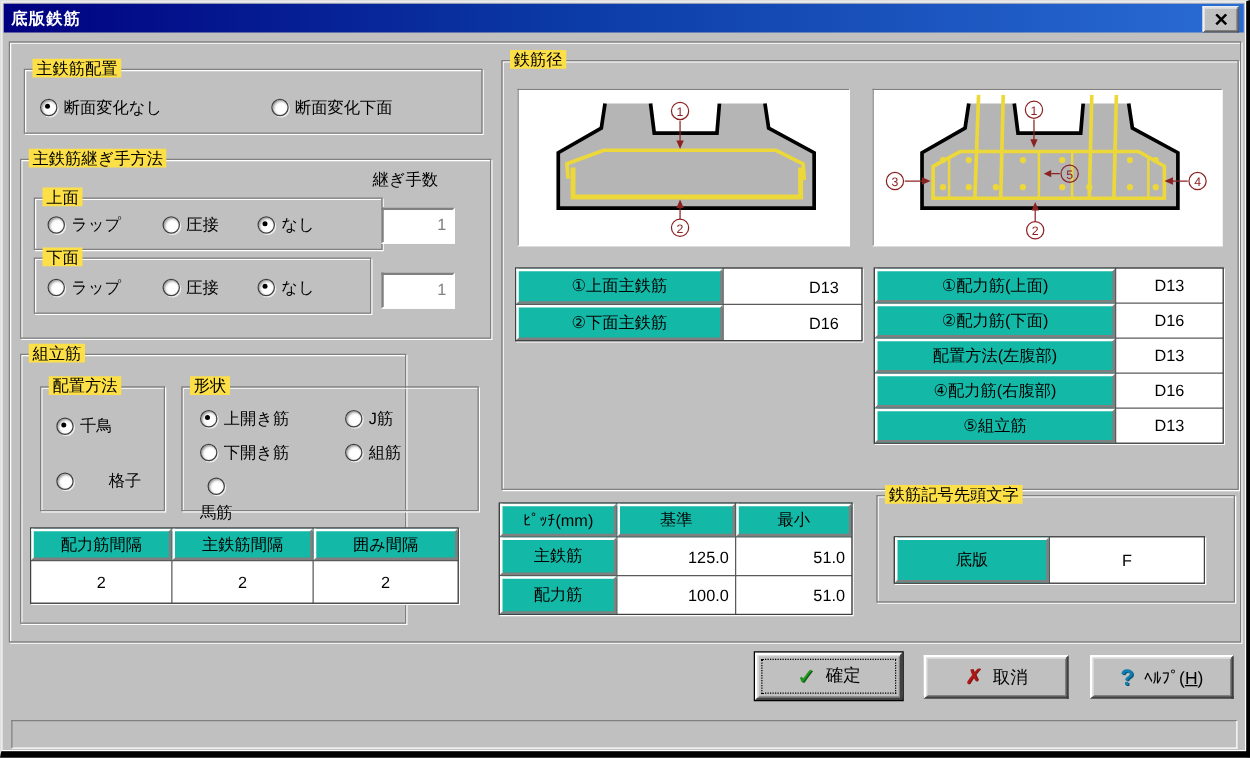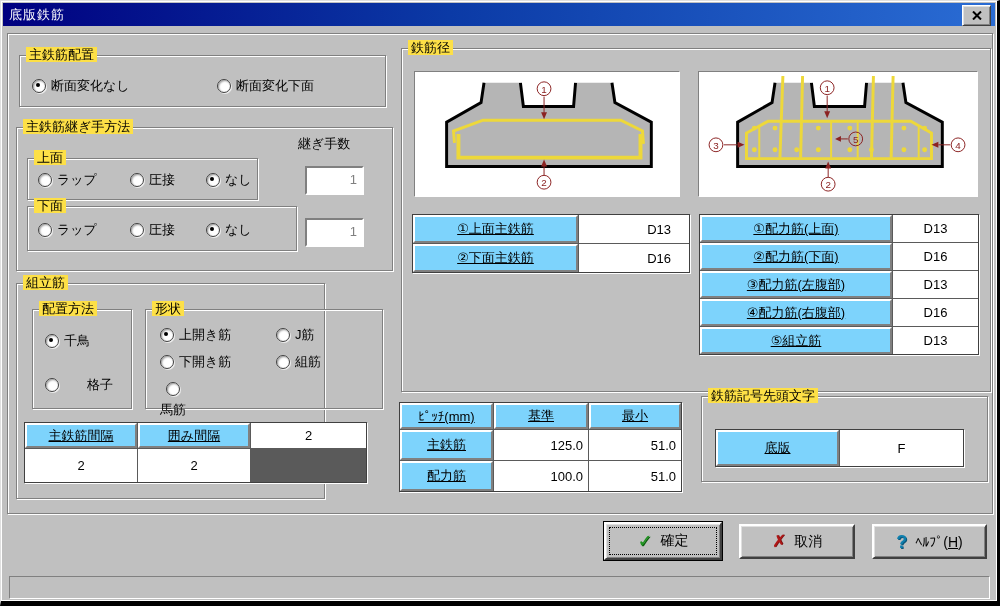--- a/index.html
+++ b/index.html
@@ -8,43 +8,43 @@
     font-family:"Liberation Sans","DejaVu Sans",sans-serif;font-size:13px;color:#000;
     box-sizing:border-box;
     border-top:1px solid #dfdfdf;border-left:1px solid #dfdfdf;
     border-right:3px solid #000;border-bottom:5px solid #000;
     box-shadow:inset 1px 1px 0 #ffffff,inset -1px -1px 0 #ffffff;
     overflow:hidden;
   }
   .titlebar{position:absolute;left:2px;top:2px;width:992px;height:23px;
     background:linear-gradient(90deg,#000080 0%,#0b3aa6 45%,#2a6cd4 100%);
     display:flex;align-items:center;}
-  .title{color:#fff;font-weight:normal;font-size:13px;padding-left:6px;letter-spacing:1px;}
+  .title{color:#fff;font-weight:bold;font-size:13px;padding-left:6px;letter-spacing:1px;}
   .close-btn{position:absolute;right:4px;top:2px;width:27px;height:19px;background:#c0c0c0;
     border:1px solid;border-color:#fff #404040 #404040 #fff;
     box-shadow:inset 1px 1px 0 #dfdfdf,inset -1px -1px 0 #808080;
     display:flex;align-items:center;justify-content:center;}
   .etched{border:1px solid #808080;box-shadow:1px 1px 0 #fff,inset 1px 1px 0 #fff;}
   .group{position:absolute;box-sizing:border-box;}
   .legend{position:absolute;top:-9px;left:6px;background:#fde047;padding:0 3px;line-height:15px;white-space:nowrap;}
   .panel{position:absolute;}
   .diag{position:absolute;background:#fff;border:1px solid;border-color:#808080 #fff #fff #808080;box-sizing:border-box;}
   .diag svg{display:block;width:100%;height:100%;}
   .radio-item{position:absolute;display:flex;align-items:center;height:14px;gap:5px;cursor:default;}
   .radio{position:relative;width:12px;height:12px;border-radius:50%;background:#fff;flex:none;
     border:1px solid #404040;box-shadow:inset 1px 1px 2px #9a9a9a,1px 1px 0 #ececec;}
   .radio.checked::after{content:"";position:absolute;left:3px;top:3px;width:4px;height:4px;border-radius:50%;background:#000;}
   .rlabel{white-space:nowrap;}
   .field{position:absolute;background:#fff;color:#808080;text-align:right;
     border:2px solid;border-color:#808080 #fff #fff #808080;box-sizing:border-box;
     padding:4px 5px 0 0;font-size:13px;}
   .flabel{position:absolute;white-space:nowrap;}
   .tbl{position:absolute;display:grid;gap:1px;background:#5a5a5a;border:1px solid #404040;box-shadow:1px 1px 0 #fff;}
-  .hcell{background:#7dd3fc;border:2px solid;border-color:#fff #808080 #808080 #fff;
-    display:flex;align-items:center;justify-content:center;box-sizing:border-box;white-space:nowrap;text-decoration:underline;}
+  .hcell{background:#14b8a6;border:2px solid;border-color:#fff #808080 #808080 #fff;
+    display:flex;align-items:center;justify-content:center;box-sizing:border-box;white-space:nowrap;}
   .vcell{background:#fff;display:flex;align-items:center;box-sizing:border-box;}
   .v-center{justify-content:center;}
   .v-right{justify-content:flex-end;padding-right:5px;}
   .v-right-wide{justify-content:flex-end;padding-right:18px;}
   .btn{position:absolute;background:#c0c0c0;border:2px solid;border-color:#fff #404040 #404040 #fff;
     box-shadow:inset 1px 1px 0 #dfdfdf,inset -1px -1px 0 #808080;
     display:flex;align-items:center;justify-content:center;gap:8px;font-size:14px;box-sizing:border-box;cursor:default;}
   .btn-default{outline:1px solid #000;}
   .btn-default::after{content:"";position:absolute;inset:3px;border:1px dotted #000;pointer-events:none;}
   .icon-check{color:#1f9620;font-weight:bold;font-size:18px;line-height:1;text-shadow:1px 1px 0 #0f6010;}
@@ -80,21 +80,21 @@
     <div class="radio-item" style="left:197px;top:23px;">
       <span class="radio"></span>
       <span class="rlabel">断面変化下面</span>
     </div>
   </div>
 
   <div class="group etched" style="left:15px;top:126px;width:377px;height:144px;">
     <span class="legend">主鉄筋継ぎ手方法</span>
     <span class="flabel" style="left:281px;top:7px;">継ぎ手数</span>
 
-    <div class="group etched" style="left:10px;top:30px;width:231px;height:42px;">
+    <div class="group etched" style="left:10px;top:30px;width:279px;height:42px;">
       <span class="legend">上面</span>
       <div class="radio-item" style="left:10px;top:14px;">
         <span class="radio"></span>
         <span class="rlabel">ラップ</span>
       </div>
       <div class="radio-item" style="left:102px;top:14px;">
         <span class="radio"></span>
         <span class="rlabel">圧接</span>
       </div>
       <div class="radio-item" style="left:178px;top:14px;">
@@ -155,20 +155,21 @@
         <span class="radio"></span>
         <span class="rlabel">組筋</span>
       </div>
       <div class="radio-item" style="left:14px;top:72px;flex-direction:column;">
         <span class="radio"></span>
         <span class="rlabel">馬筋</span>
       </div>
     </div>
 
     <div class="tbl" style="left:7px;top:138px;grid-template-columns:112px 112px 115px;grid-template-rows:25px 33px;">
+      <div class="hcell">配力筋間隔</div>
       <div class="hcell">主鉄筋間隔</div>
       <div class="hcell">囲み間隔</div>
       <div class="vcell v-center">2</div>
       <div class="vcell v-center">2</div>
       <div class="vcell v-center">2</div>
     </div>
   </div>
 
   <div class="group etched" style="left:400px;top:47px;width:590px;height:344px;">
     <span class="legend">鉄筋径</span>
@@ -265,21 +266,21 @@
       <div class="vcell v-right-wide">D13</div>
       <div class="hcell">②下面主鉄筋</div>
       <div class="vcell v-right-wide">D16</div>
     </div>
 
     <div class="tbl" style="left:297px;top:165px;grid-template-columns:192px 85px;grid-template-rows:repeat(5,27px);">
       <div class="hcell">①配力筋(上面)</div>
       <div class="vcell v-center">D13</div>
       <div class="hcell">②配力筋(下面)</div>
       <div class="vcell v-center">D16</div>
-      <div class="hcell">③配力筋(左腹部)</div>
+      <div class="hcell">配置方法(左腹部)</div>
       <div class="vcell v-center">D13</div>
       <div class="hcell">④配力筋(右腹部)</div>
       <div class="vcell v-center">D16</div>
       <div class="hcell">⑤組立筋</div>
       <div class="vcell v-center">D13</div>
     </div>
   </div>
 
   <div class="tbl" style="left:398px;top:401px;grid-template-columns:93px 94px 92px;grid-template-rows:26px 30px 30px;">
     <div class="hcell">ﾋﾟｯﾁ(mm)</div>

